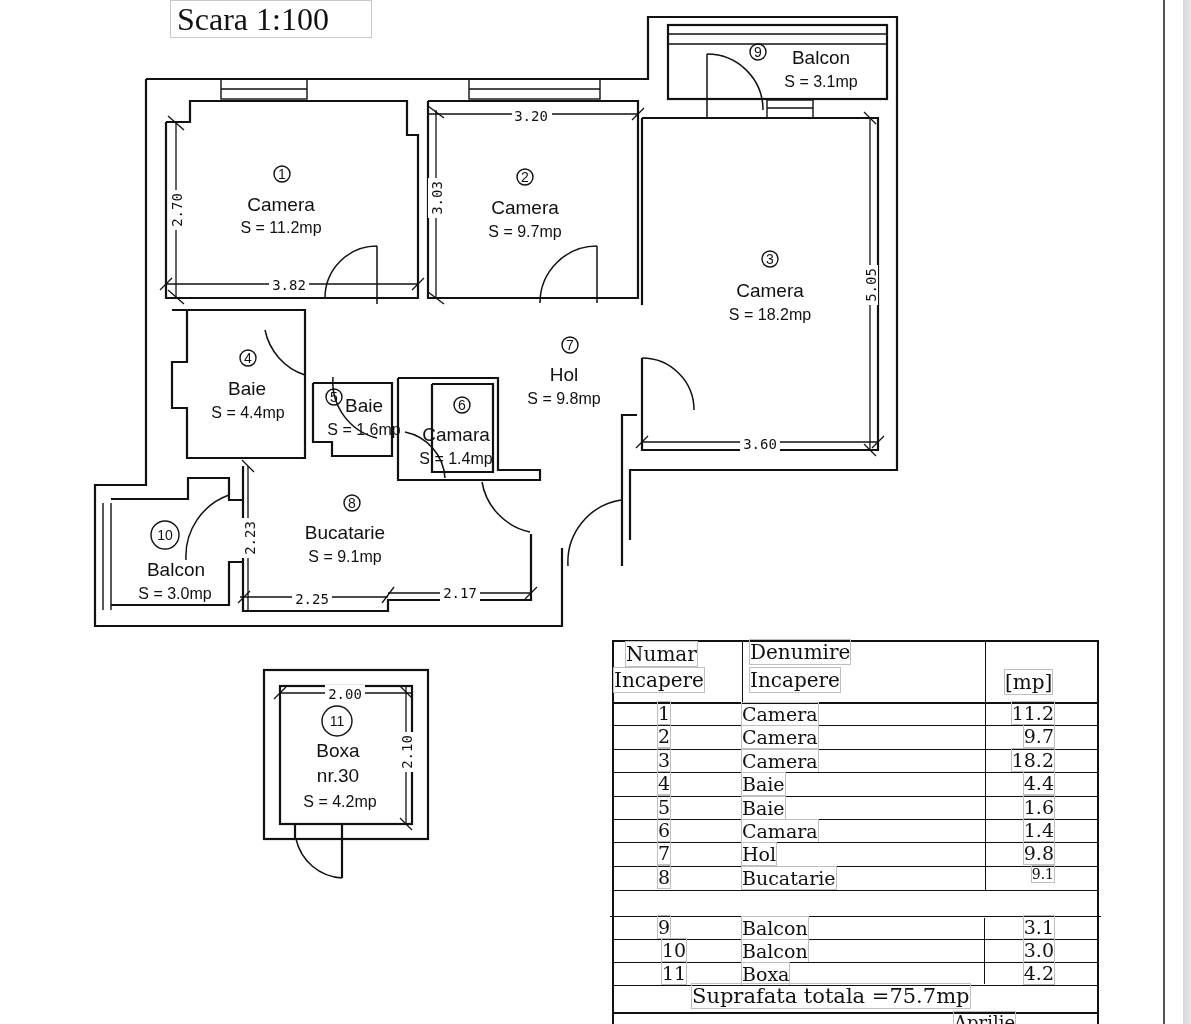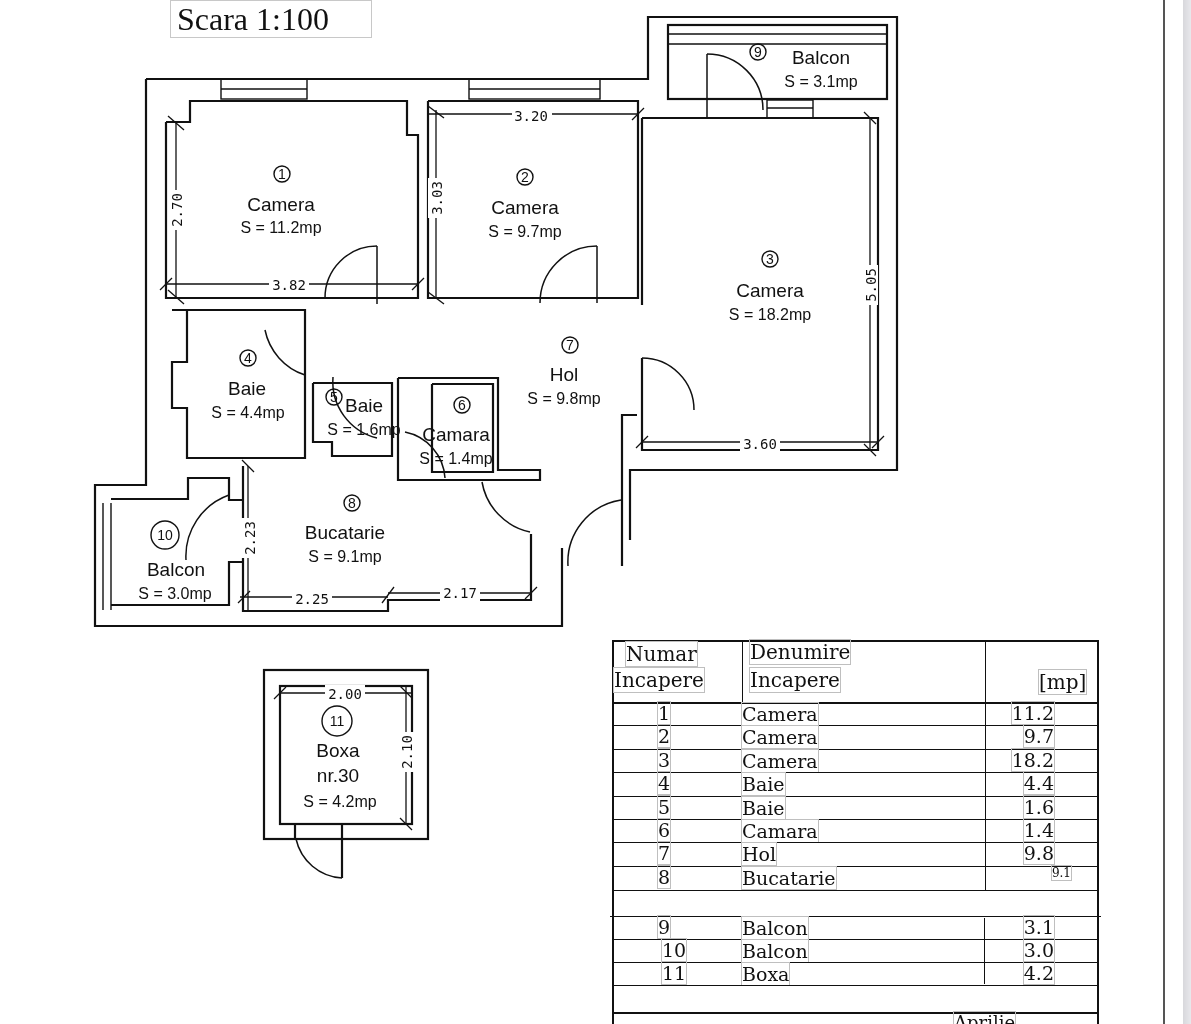--- a/index.html
+++ b/index.html
@@ -221,21 +221,21 @@
   <div class="hl" style="left:0;top:0;width:2px;height:384px;"></div>
   <div class="hl" style="left:485px;top:0;width:2px;height:384px;"></div>
   <div class="hl" style="left:130px;top:0;width:1px;height:62px;"></div>
   <div class="hl" style="left:373px;top:0;width:1px;height:250px;"></div>
   <div class="hl" style="left:372px;top:278px;width:1px;height:66px;"></div>
 
   <div class="tb-cell ocr" style="left:14px;top:2px;font-size:20px;">Numar</div>
   <div class="tb-cell ocr" style="left:2px;top:28px;font-size:20px;">Incapere</div>
   <div class="tb-cell ocr" style="left:138px;top:0px;font-size:20px;">Denumire</div>
   <div class="tb-cell ocr" style="left:138px;top:28px;font-size:20px;">Incapere</div>
-  <div class="tb-cell ocr" style="left:427px;top:30px;font-size:20px;">[mp]</div>
+  <div class="tb-cell ocr" style="left:393px;top:30px;font-size:20px;">[mp]</div>
   <div class="hl" style="left:0;top:62px;width:487px;height:2px;"></div>
 
   <div id="rows-useful">
       <div style="position: absolute; left: 0px; top: 63px; width: 487px; height: 23.4px;">
         <div class="tb-cell ocr" style="left: 46px; top: -1px; font-size: 19px;">1</div>
         <div class="tb-cell ocr" style="left: 130px; top: 0px; font-size: 19px;">Camera</div>
         <div class="tb-cell ocr" style="right: 45px; top: -1px; font-size: 19px;">11.2</div>
         <div class="hl" style="left: 0px; top: 22.4px; width: 487px; height: 1px;"></div>
       </div>
       <div style="position: absolute; left: 0px; top: 86.4px; width: 487px; height: 23.4px;">
@@ -270,21 +270,21 @@
       </div>
       <div style="position: absolute; left: 0px; top: 203.4px; width: 487px; height: 23.4px;">
         <div class="tb-cell ocr" style="left: 46px; top: -1px; font-size: 19px;">7</div>
         <div class="tb-cell ocr" style="left: 130px; top: 0px; font-size: 19px;">Hol</div>
         <div class="tb-cell ocr" style="right: 45px; top: -1px; font-size: 19px;">9.8</div>
         <div class="hl" style="left: 0px; top: 22.4px; width: 487px; height: 1px;"></div>
       </div>
       <div style="position: absolute; left: 0px; top: 226.8px; width: 487px; height: 23.4px;">
         <div class="tb-cell ocr" style="left: 46px; top: -1px; font-size: 19px;">8</div>
         <div class="tb-cell ocr" style="left: 130px; top: 0px; font-size: 19px;">Bucatarie</div>
-        <div class="tb-cell ocr" style="right: 28px; top: -1px; font-size: 12px;">9.1</div>
+        <div class="tb-cell ocr" style="right: 45px; top: -1px; font-size: 14px;">9.1</div>
       </div>
     </div>
 
   <div class="hl" style="left:0;top:250px;width:487px;height:1px;"></div>
   <div class="hl" style="left:-2px;top:276px;width:491px;height:1px;"></div>
 
   <div id="rows-extra">
       <div style="position: absolute; left: 0px; top: 277px; width: 487px; height: 23px;">
         <div class="tb-cell ocr" style="left: 46px; top: -1px; font-size: 19px;">9</div>
         <div class="tb-cell ocr" style="left: 130px; top: 0px; font-size: 19px;">Balcon</div>
@@ -298,15 +298,16 @@
         <div class="hl" style="left: 0px; top: 22px; width: 487px; height: 1px;"></div>
       </div>
       <div style="position: absolute; left: 0px; top: 323px; width: 487px; height: 23px;">
         <div class="tb-cell ocr" style="left: 50px; top: -1px; font-size: 19px;">11</div>
         <div class="tb-cell ocr" style="left: 130px; top: 0px; font-size: 19px;">Boxa</div>
         <div class="tb-cell ocr" style="right: 45px; top: -1px; font-size: 19px;">4.2</div>
       </div>
     </div>
 
   <div class="hl" style="left:0;top:345px;width:487px;height:1px;"></div>
+  <div class="tb-cell ocr" style="left:80px;top:344px;font-size:21px;">Suprafata  totala  =75.7mp</div>
   <div class="hl" style="left:0;top:372px;width:487px;height:2px;"></div>
   <div class="tb-cell ocr" style="left:342px;top:372px;font-size:18px;height:12px;overflow:hidden;">Aprilie</div>
 </div>
 
 </body></html>

